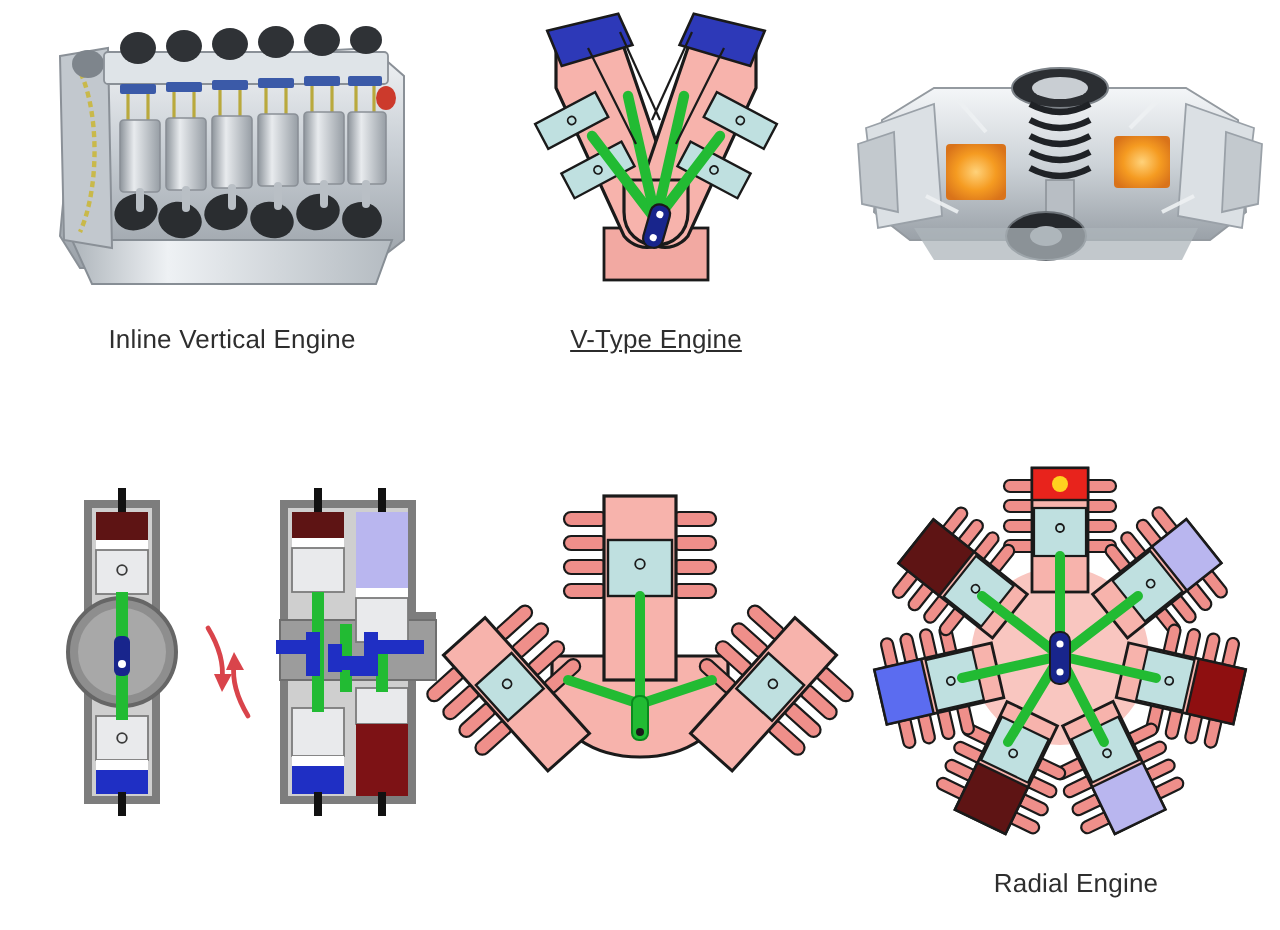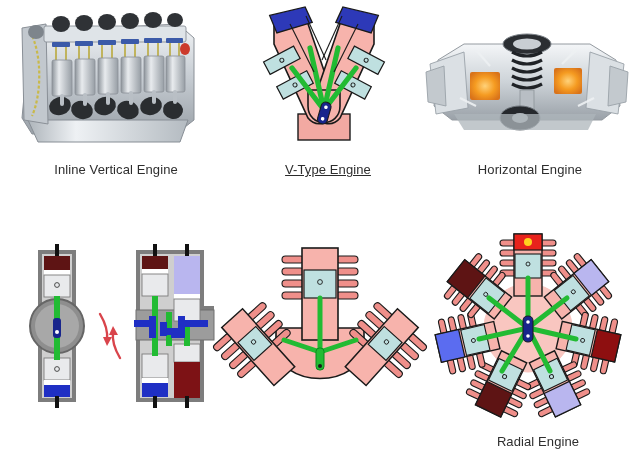--- a/index.html
+++ b/index.html
@@ -17,20 +17,21 @@
   .board {
     position: relative;
     width: 640px;
     height: 465px;
     background: #ffffff;
   }
   .cell {
     position: absolute;
     display: flex;
     flex-direction: column;
+    align-items: center;
     justify-content: flex-start;
   }
   .figure {
     position: relative;
     display: flex;
     align-items: center;
     justify-content: center;
   }
   .caption {
     font-size: 13px;
@@ -267,21 +268,20 @@
         <path d="M30 112 L172 112 L164 128 L40 128 Z" fill="#aeb5bb" opacity="0.75"></path>
 
         <g stroke="#eef1f3" stroke-width="2" opacity="0.9">
           <line x1="52" y1="48" x2="66" y2="64"></line>
           <line x1="152" y1="48" x2="138" y2="62"></line>
           <line x1="36" y1="96" x2="52" y2="104"></line>
           <line x1="170" y1="96" x2="154" y2="104"></line>
         </g>
       </svg>
     </div>
-    <div class="caption">Horizontal Engine</div>
   </div>
 
   <div class="cell" id="cell-opposed">
     <div class="figure">
       <svg viewBox="0 0 208 172" width="208" height="172">
 
         <g>
 
           <rect x="30" y="10" width="38" height="152" fill="#7d7d7d"></rect>
           <rect x="34" y="14" width="30" height="144" fill="#cfcfcf"></rect>

